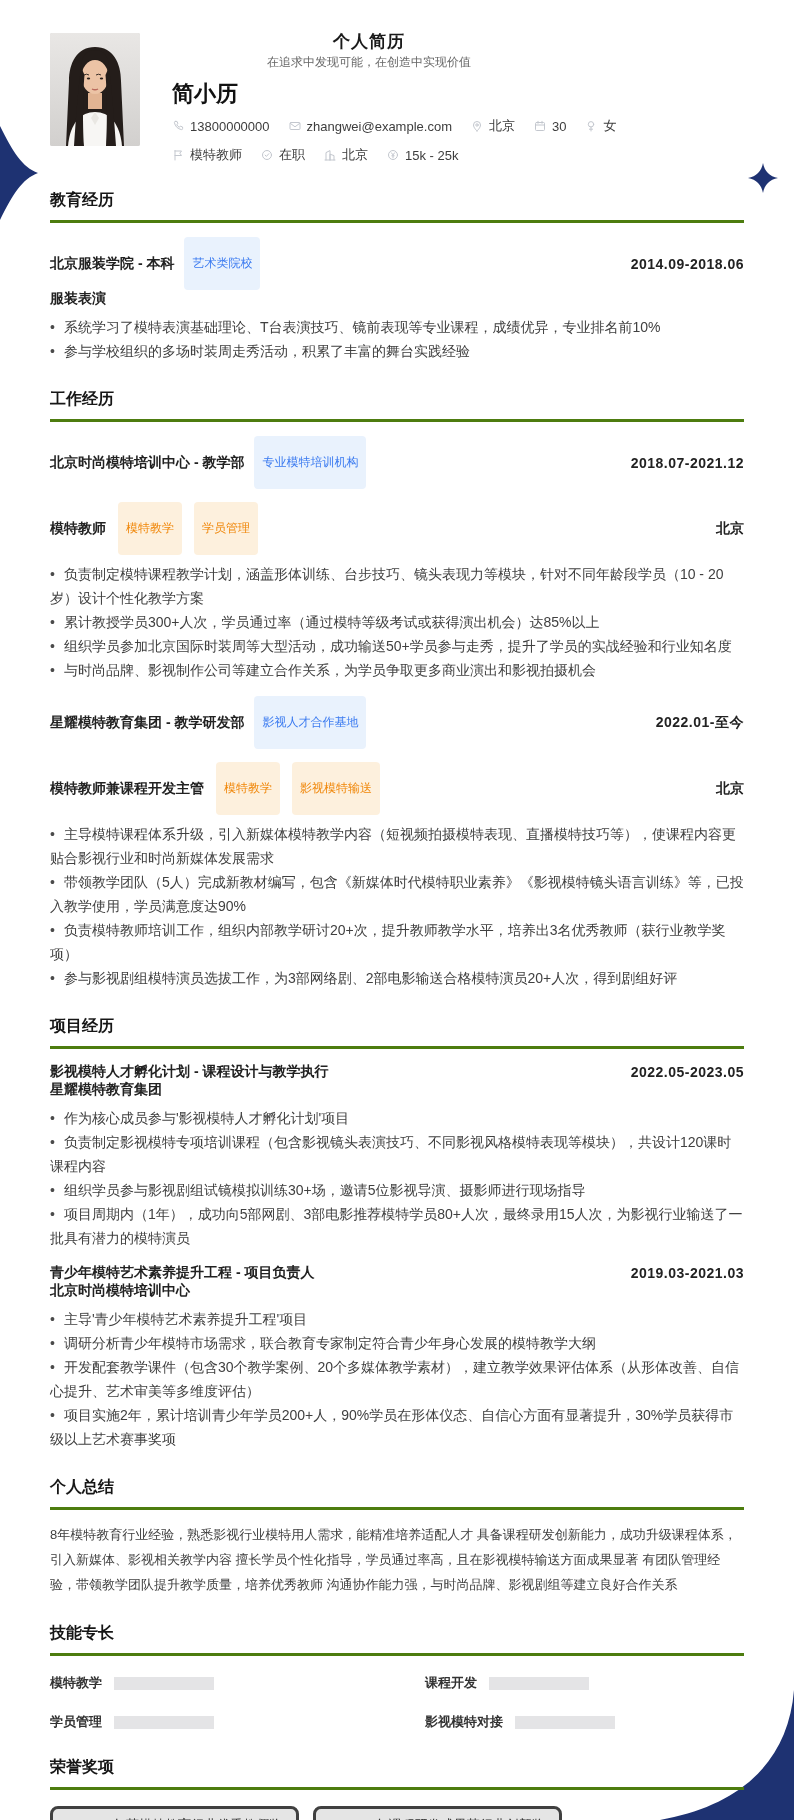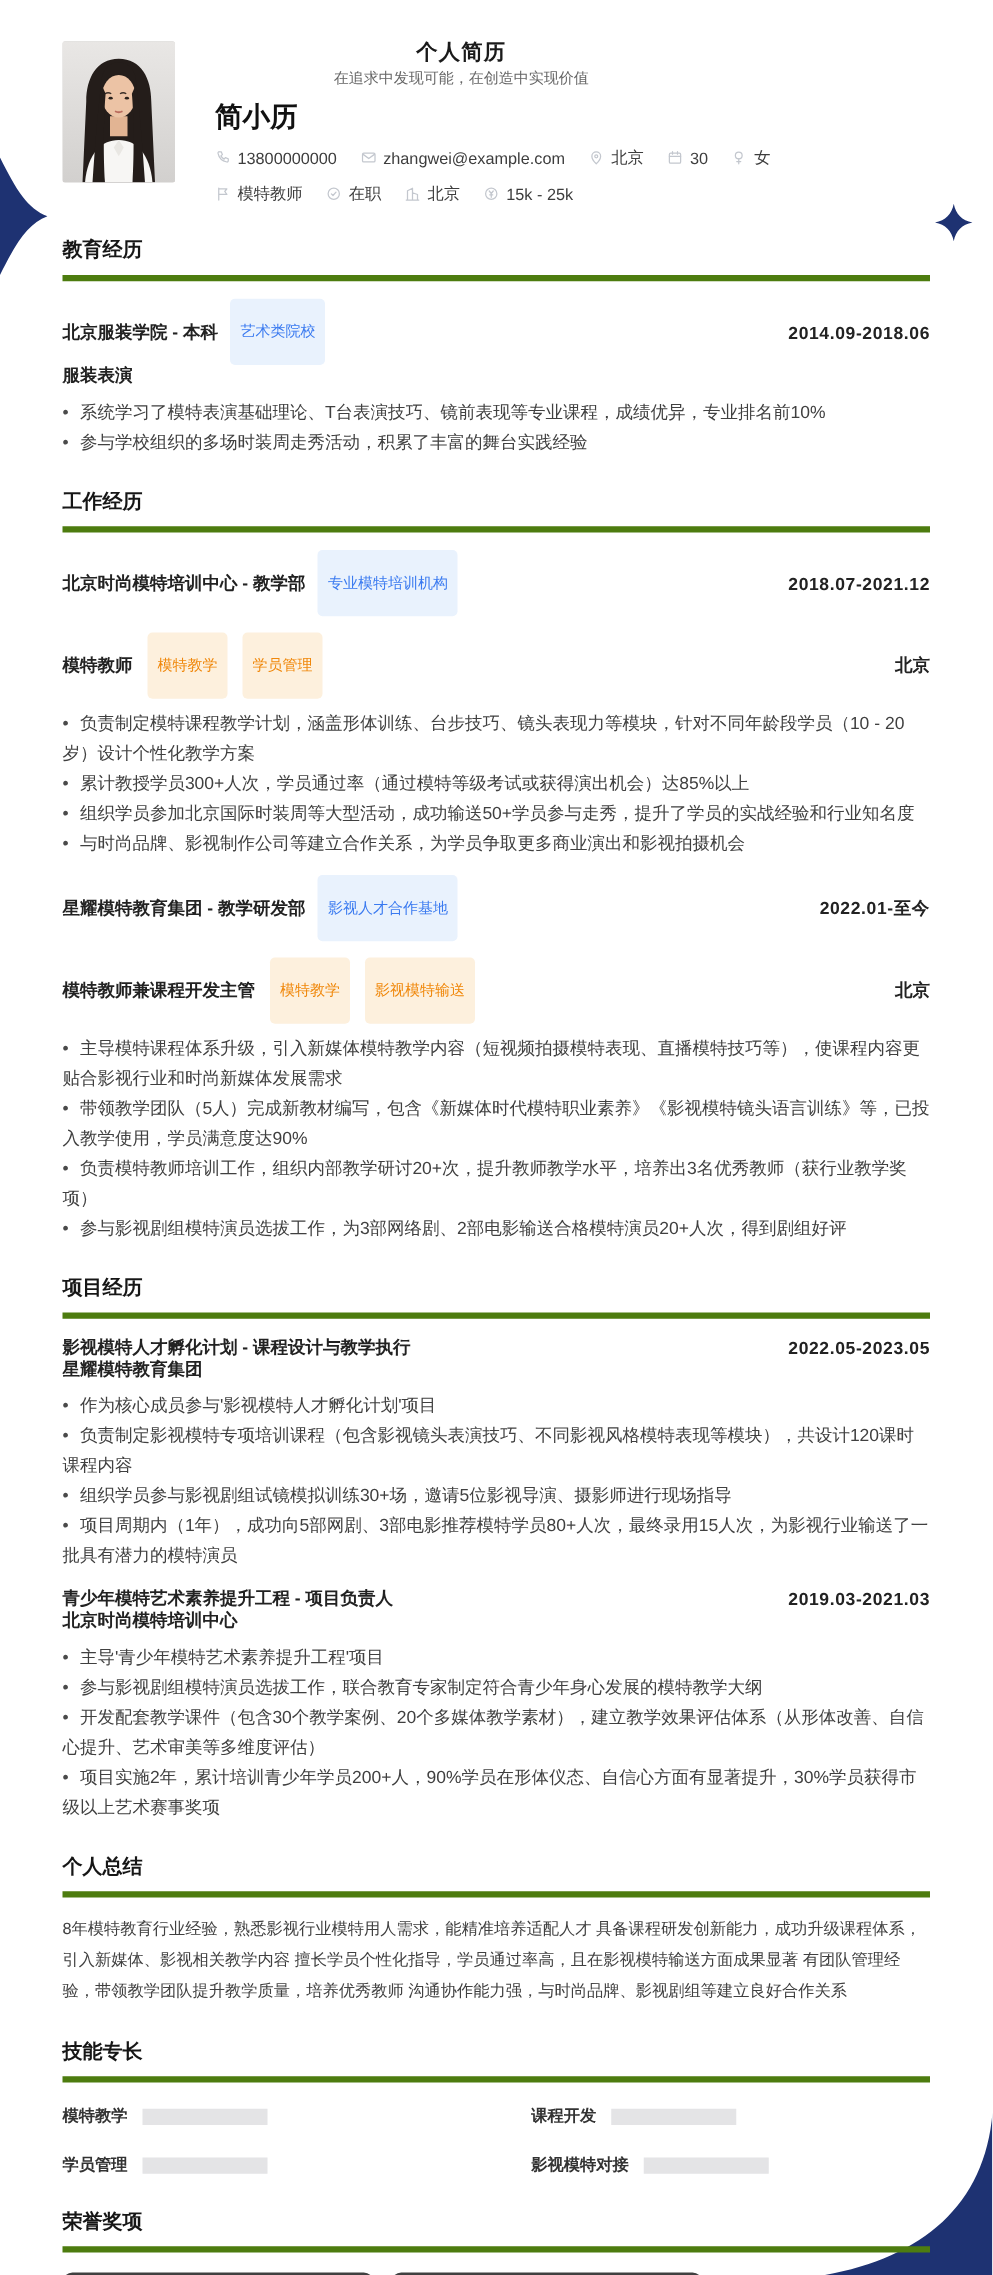--- a/index.html
+++ b/index.html
@@ -33,21 +33,21 @@
   .photo{width:90px;height:113px;flex:none;overflow:hidden;border-radius:2px;background:#d8d6d4;}
   .header-info{flex:1;padding-left:32px;padding-top:49px;}
   .person-name{font-size:22px;font-weight:bold;color:#111;line-height:24px;}
   .contact-line{display:flex;align-items:center;gap:19px;margin-top:11px;font-size:13px;color:#3d3d3d;}
   .contact-item{display:flex;align-items:center;gap:6px;white-space:nowrap;}
   .cicon{display:inline-flex;width:12px;height:12px;}
   .cicon svg{display:block;stroke:#c3c7ce;fill:none;stroke-width:1;stroke-linecap:round;stroke-linejoin:round;}
 
   
   .section{margin-top:26px;}
-  .section-heading{font-size:16px;font-weight:bold;color:#161616;padding-bottom:9px;border-bottom:5px solid #4d7c0f;}
+  .section-heading{font-size:16px;font-weight:bold;color:#161616;padding-bottom:9px;border-bottom:3px solid #4d7c0f;}
   .entry-head{display:flex;align-items:center;margin-top:14px;}
   .entry-title{font-size:14px;font-weight:bold;color:#222;}
   .tag{font-size:12px;padding:18px 8px;border-radius:4px;margin-left:10px;white-space:nowrap;}
   .tag-blue{color:var(--tag-blue-text);background:var(--tag-blue-bg);}
   .tag-orange{color:var(--tag-orange-text);background:var(--tag-orange-bg);margin-left:12px;}
   .entry-date{margin-left:auto;font-size:14px;font-weight:bold;color:#222;letter-spacing:0.5px;white-space:nowrap;}
   .entry-loc{margin-left:auto;font-size:14px;font-weight:bold;color:#222;}
   .entry-sub{font-size:14px;font-weight:bold;color:#222;}
   .role-row{display:flex;align-items:center;margin-top:13px;}
   .role-name{font-size:14px;font-weight:bold;color:#222;}
@@ -287,21 +287,21 @@
     </div>
 
     <div class="job">
       <div class="entry-head">
         <span class="entry-title">青少年模特艺术素养提升工程 - 项目负责人</span>
         <span class="entry-date">2019.03-2021.03</span>
       </div>
       <div class="entry-sub">北京时尚模特培训中心</div>
       <div class="bullets">
         <div class="bullet">主导'青少年模特艺术素养提升工程'项目</div>
-        <div class="bullet">参与影视剧组模特演员选拔工作，联合教育专家制定符合青少年身心发展的模特教学大纲</div>
+        <div class="bullet">调研分析青少年模特市场需求，联合教育专家制定符合青少年身心发展的模特教学大纲</div>
         <div class="bullet">开发配套教学课件（包含30个教学案例、20个多媒体教学素材），建立教学效果评估体系（从形体改善、自信心提升、艺术审美等多维度评估）</div>
         <div class="bullet">项目实施2年，累计培训青少年学员200+人，90%学员在形体仪态、自信心方面有显著提升，30%学员获得市级以上艺术赛事奖项</div>
       </div>
     </div>
   </div>
 
   <div class="section">
     <div class="section-heading">个人总结</div>
     <div class="summary-text">8年模特教育行业经验，熟悉影视行业模特用人需求，能精准培养适配人才 具备课程研发创新能力，成功升级课程体系，引入新媒体、影视相关教学内容 擅长学员个性化指导，学员通过率高，且在影视模特输送方面成果显著 有团队管理经验，带领教学团队提升教学质量，培养优秀教师 沟通协作能力强，与时尚品牌、影视剧组等建立良好合作关系</div>
   </div>

